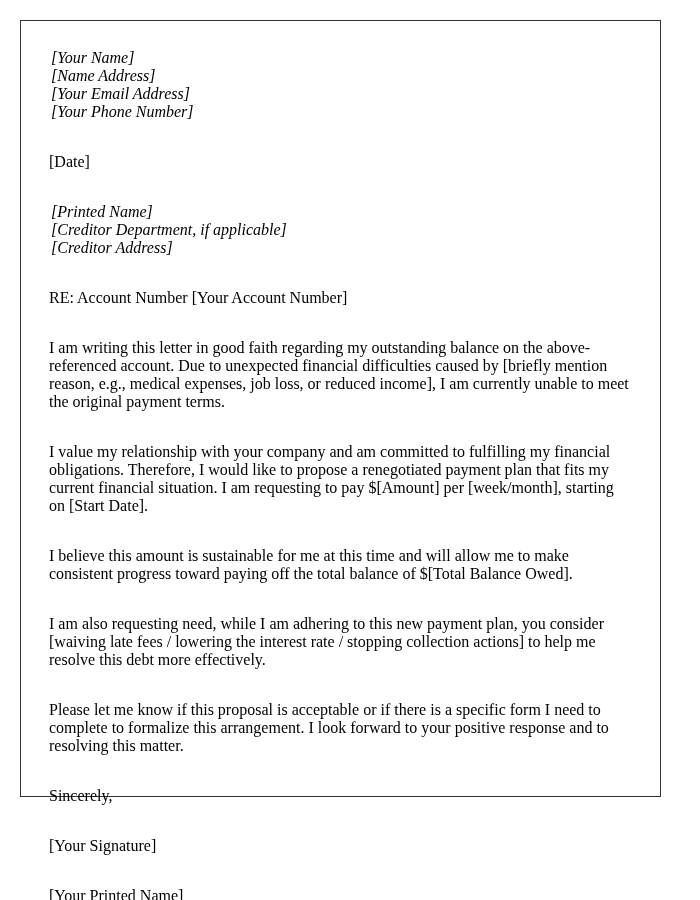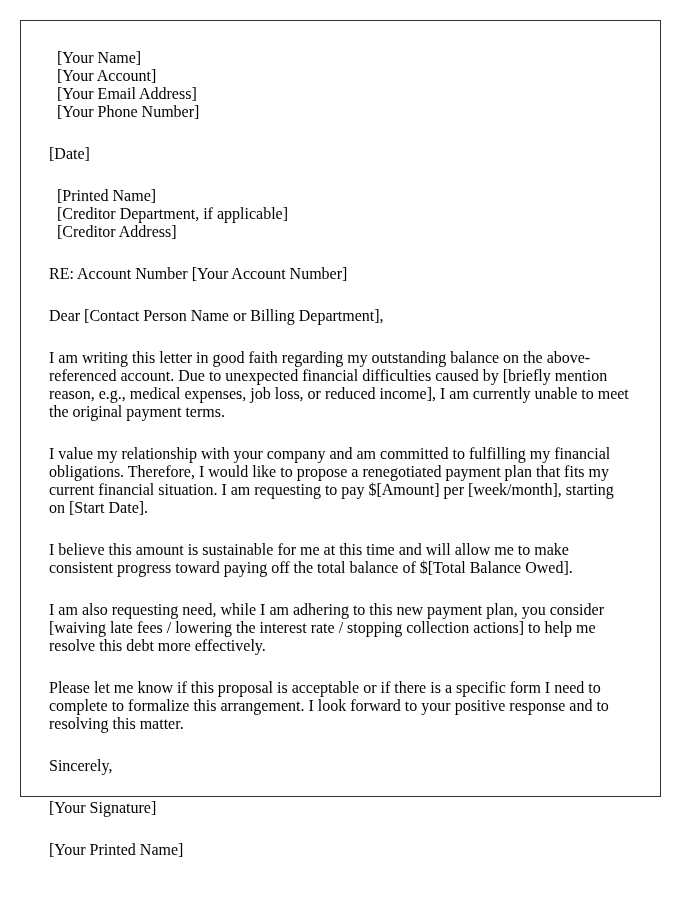--- a/index.html
+++ b/index.html
@@ -10,48 +10,47 @@
       width: 583px;
       height: 747px;
       border: 1px solid #333333;
       padding: 12px 28px 16px 28px;
       box-sizing: content-box;
       font-family: "Liberation Serif", "DejaVu Serif", serif;
       font-size: 16px;
       line-height: 18px;
       color: #000000;
     }
-    .letter p { margin: 24px 0; }
-    .block { margin: 16px 8px; }
+    .letter p { margin: 32px 0; }
+    .block { margin: 16px 2px; font-style: italic; }
     .block .line { display: block; }
     .re { font-weight: normal; }
   </style>
 </head>
 <body>
 
 <div class="letter">
 
   <div class="block">
     <span class="line">[Your Name]</span>
-    <span class="line">[Your Account]</span>
+    <span class="line">[Name Address]</span>
     <span class="line">[Your Email Address]</span>
     <span class="line">[Your Phone Number]</span>
   </div>
 
   <p>[Date]</p>
 
   <div class="block">
     <span class="line">[Printed Name]</span>
     <span class="line">[Creditor Department, if applicable]</span>
     <span class="line">[Creditor Address]</span>
   </div>
 
   <p class="re">RE: Account Number [Your Account Number]</p>
 
-  <p>Dear [Contact Person Name or Billing Department],</p>
 
   <p>I am writing this letter in good faith regarding my outstanding balance on the above-referenced account. Due to unexpected financial difficulties caused by [briefly mention reason, e.g., medical expenses, job loss, or reduced income], I am currently unable to meet the original payment terms.</p>
   <p>I value my relationship with your company and am committed to fulfilling my financial obligations. Therefore, I would like to propose a renegotiated payment plan that fits my current financial situation. I am requesting to pay $[Amount] per [week/month], starting on [Start Date].</p>
   <p>I believe this amount is sustainable for me at this time and will allow me to make consistent progress toward paying off the total balance of $[Total Balance Owed].</p>
   <p>I am also requesting need, while I am adhering to this new payment plan, you consider [waiving late fees / lowering the interest rate / stopping collection actions] to help me resolve this debt more effectively.</p>
   <p>Please let me know if this proposal is acceptable or if there is a specific form I need to complete to formalize this arrangement. I look forward to your positive response and to resolving this matter.</p>
 
   <p>Sincerely,</p>
   <p>[Your Signature]</p>
   <p>[Your Printed Name]</p>

